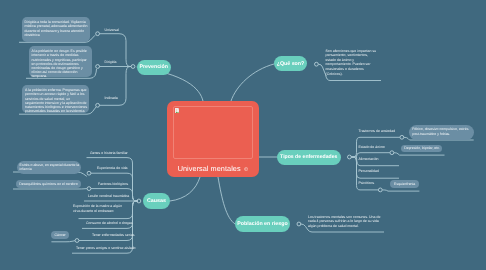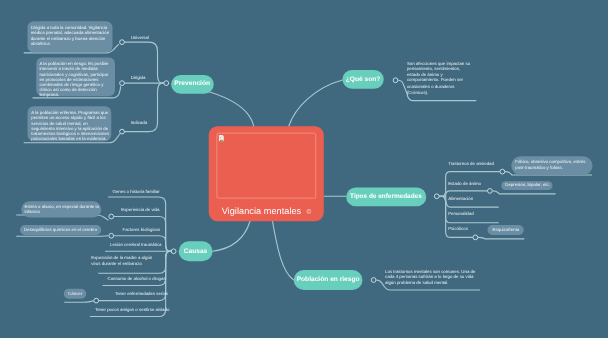--- a/index.html
+++ b/index.html
@@ -126,21 +126,21 @@
     <div class="imgframe">
       <span class="brokenimg">
         <svg width="4.5" height="5.5" viewBox="0 0 10 12">
           <path d="M0 0 H6.6 L10 3.4 V12 H0 Z" fill="#F3F5F6"></path>
           <path d="M6.6 0 L10 3.4 H6.6 Z" fill="#D7DEE2"></path>
           <path d="M1 12 L3.6 7.4 L5.6 10.2 L7 8.4 L9 12 Z" fill="#54A83D"></path>
           <circle cx="3.2" cy="4.4" r="1.1" fill="#E2B63C"></circle>
         </svg>
       </span>
     </div>
-    <div class="ctitle"><span>Vigilancia mentales</span><span class="cmark"><svg width="4.2" height="4.2" viewBox="0 0 10 10">
+    <div class="ctitle"><span>Universal mentales</span><span class="cmark"><svg width="4.2" height="4.2" viewBox="0 0 10 10">
             <circle cx="5" cy="5" r="4" fill="none" stroke="#F6C3BB" stroke-width="1.4"></circle>
             <path d="M6.7 3.4a2.3 2.3 0 1 0 0 3.2" fill="none" stroke="#F6C3BB" stroke-width="1.4"></path>
           </svg></span></div>
   </div>
 
   <div class="node pill" id="pill-prevencion" style="left:136.5px;top:59.5px;width:34.5px;height:15px;font-size:5.3px;">Prevención</div>
 
   <div class="node pill" id="pill-quesson" style="left:274px;top:56px;width:33px;height:15px;font-size:5.3px;">¿Qué son?</div>
 
   <div class="node pill" id="pill-tipos" style="left:277px;top:149.5px;width:63.5px;height:15.5px;font-size:5.15px;">Tipos de enfermedades</div>

